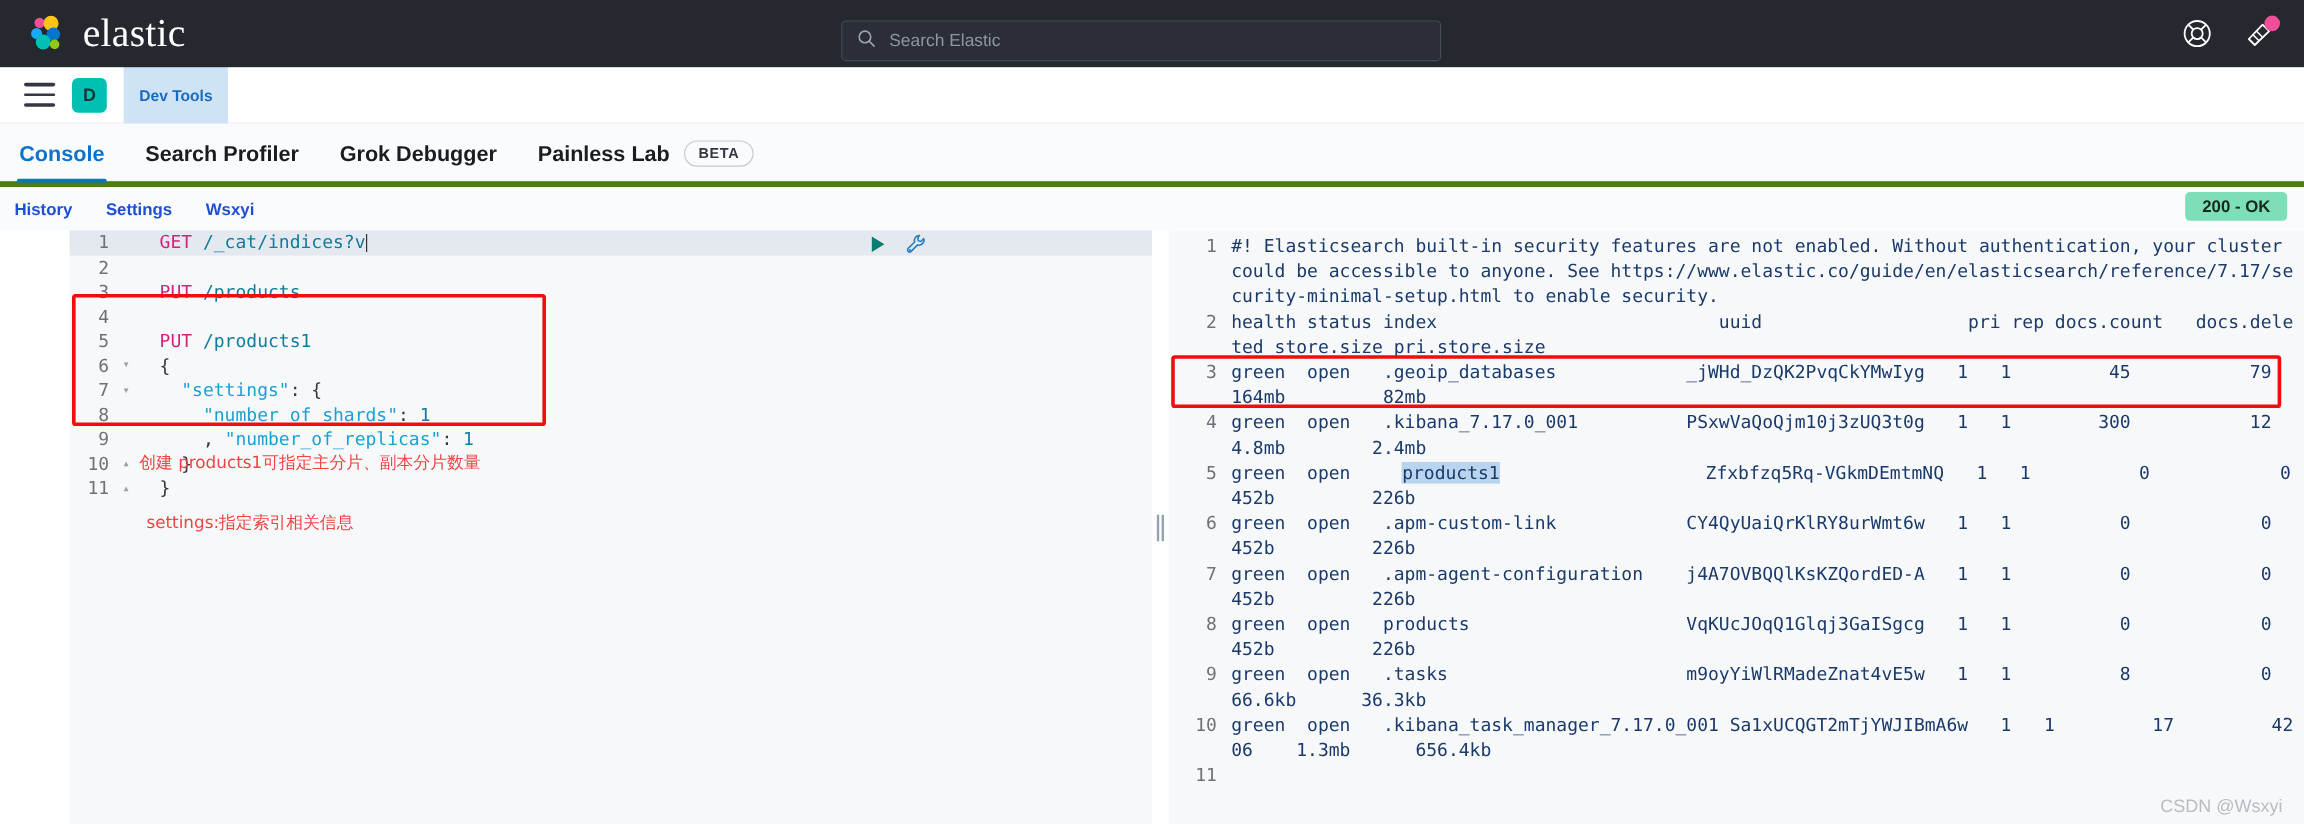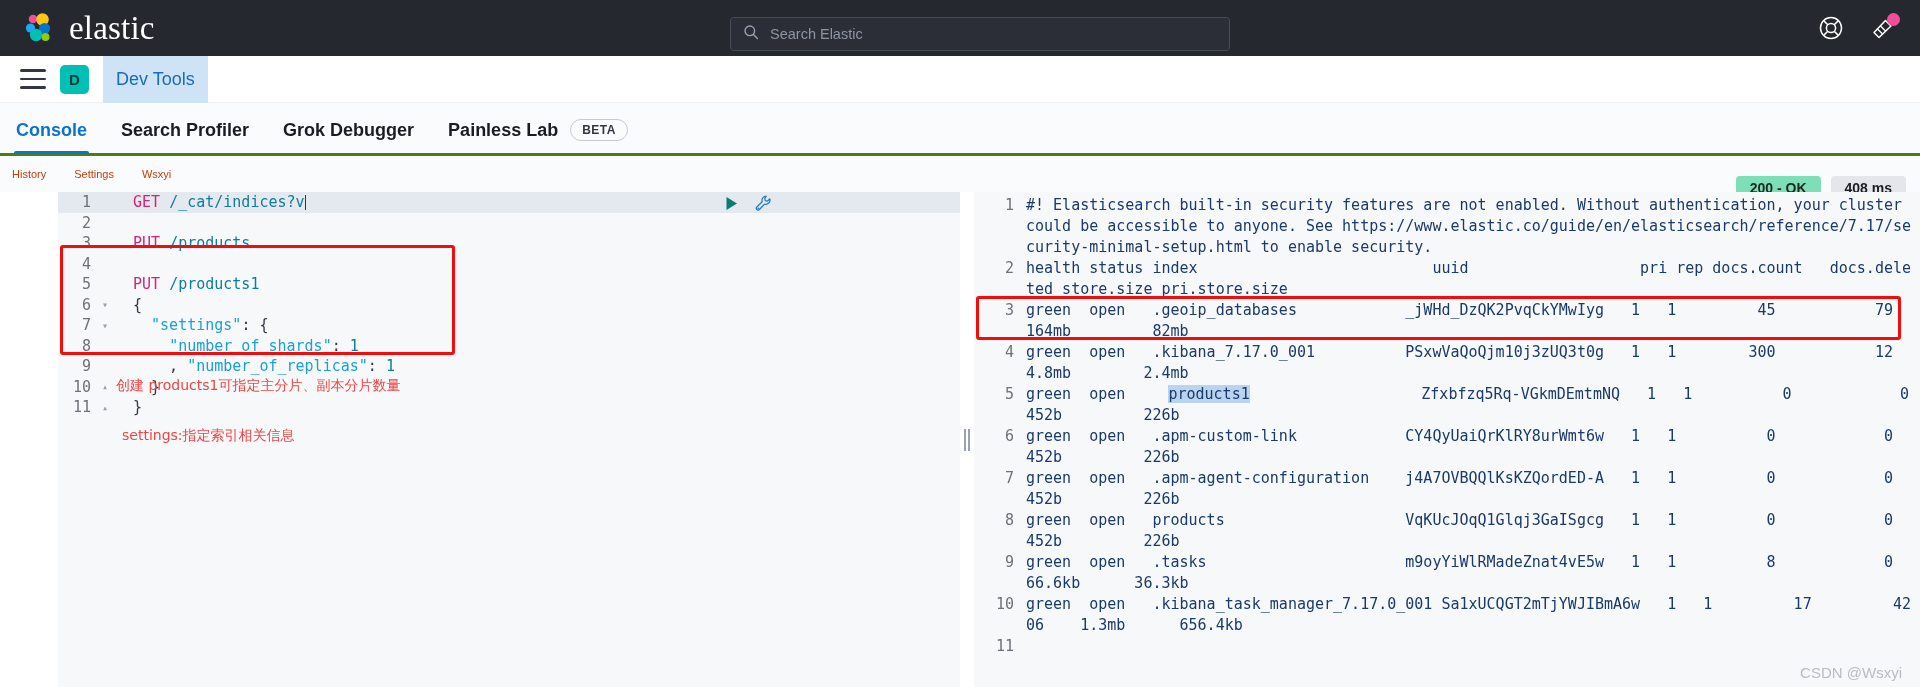--- a/index.html
+++ b/index.html
@@ -25,21 +25,21 @@
   .brand-logo { width: 34px; height: 34px; position: relative; }
   .brand-name {
     color: #ffffff;
     font-size: 33px;
     letter-spacing: 0.2px;
     font-weight: 400;
     font-family: Liberation Serif, serif;
   }
   .search-wrap {
     position: absolute;
-    left: 730px;
+    left: 701px;
     width: 500px;
     height: 22px;
   }
   .search-box {
     width: 100%; height: 34px;
     background: #2b2e36;
     border: 1px solid #454a54;
     border-radius: 4px;
     display: flex; align-items: center;
     padding-left: 12px;
@@ -72,33 +72,33 @@
   .burger span { display:block; height: 2.6px; background:#343741; border-radius:2px; }
   .space-avatar {
     width: 29px; height: 29px; border-radius: 5px;
     background: #00bfb3; color: #0b3b38;
     font-size: 15px; font-weight: 700;
     display:flex; align-items:center; justify-content:center;
   }
   .breadcrumb-pill {
     background: #cfe3f7;
     color: #1a6bbd;
-    font-size: 18px; font-weight: 400;
+    font-size: 13px; font-weight: 700;
     padding: 22px 13px;
     border-radius: 4px;
   }
 
   
   .tabs-bar {
     height: 53px;
     background: #fafbfd;
     display: flex; align-items: flex-end;
     padding-left: 14px;
     gap: 30px;
-    border-bottom: 3px solid #4d7c0f;
+    border-bottom: 5px solid #4d7c0f;
     position: relative;
   }
   .tab {
     font-size: 18px; font-weight: 700;
     color: #1a1c21;
     padding: 0 2px 12px 2px;
     cursor: pointer;
     position: relative;
     display:flex; align-items:center; gap:12px;
   }
@@ -119,25 +119,25 @@
   
   .console-toolbar {
     height: 36px;
     background: #fafbfd;
     display:flex; align-items:center;
     padding-left: 12px;
     gap: 28px;
     position: relative;
   }
   .ct-link {
-    font-size: 11px; font-weight: 400; color: #c2410c; cursor: pointer;
+    font-size: 14px; font-weight: 700; color: #1d4ed8; cursor: pointer;
   }
   .status-badges {
-    position:absolute; right: 14px; top: 20px;
-    display:flex; gap: 10px; align-items:center;
+    position:absolute; right: 14px; top: 4px;
+    display:flex; gap: 10px; align-items:center;flex-direction:column;
   }
   .badge-ok {
     background: #7ddfb8;
     color: #16281f;
     font-size: 14px; font-weight: 700;
     border-radius: 4px;
     padding: 4px 14px;
   }
   .badge-ms {
     background: #e4e6eb;

